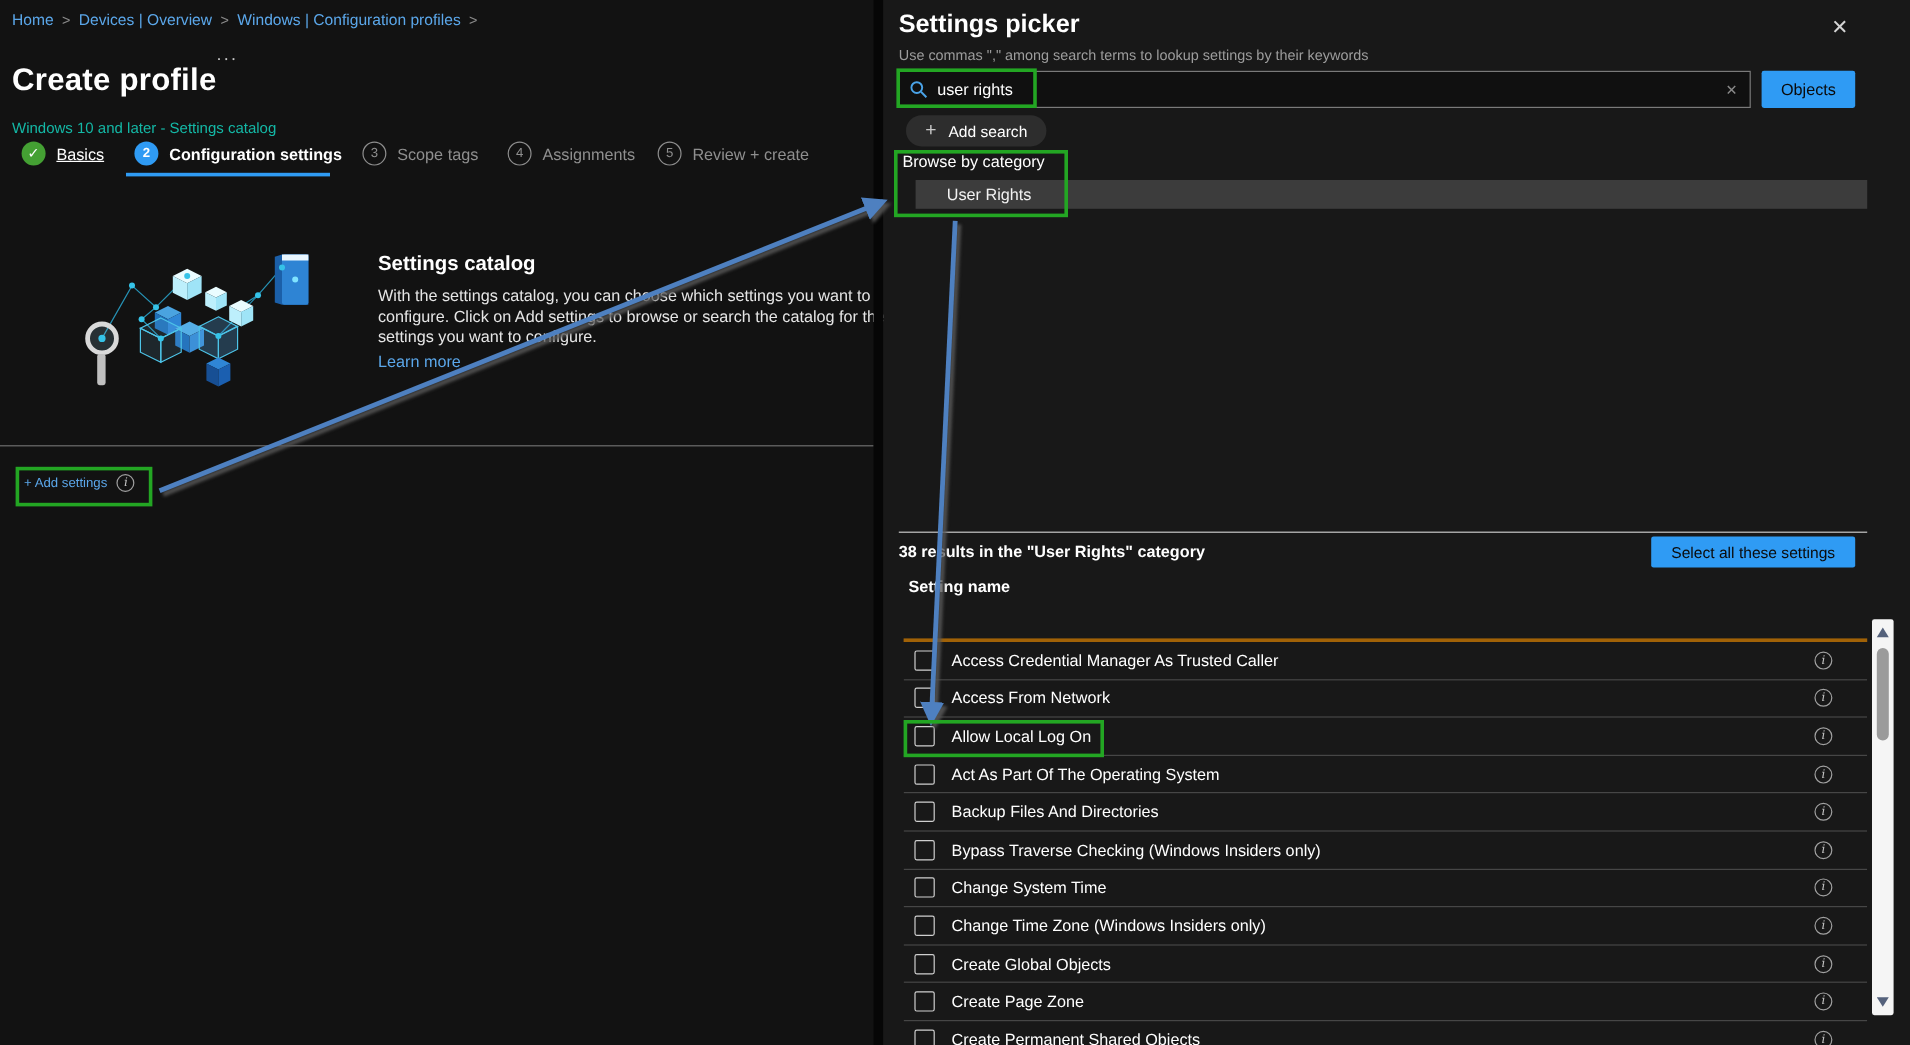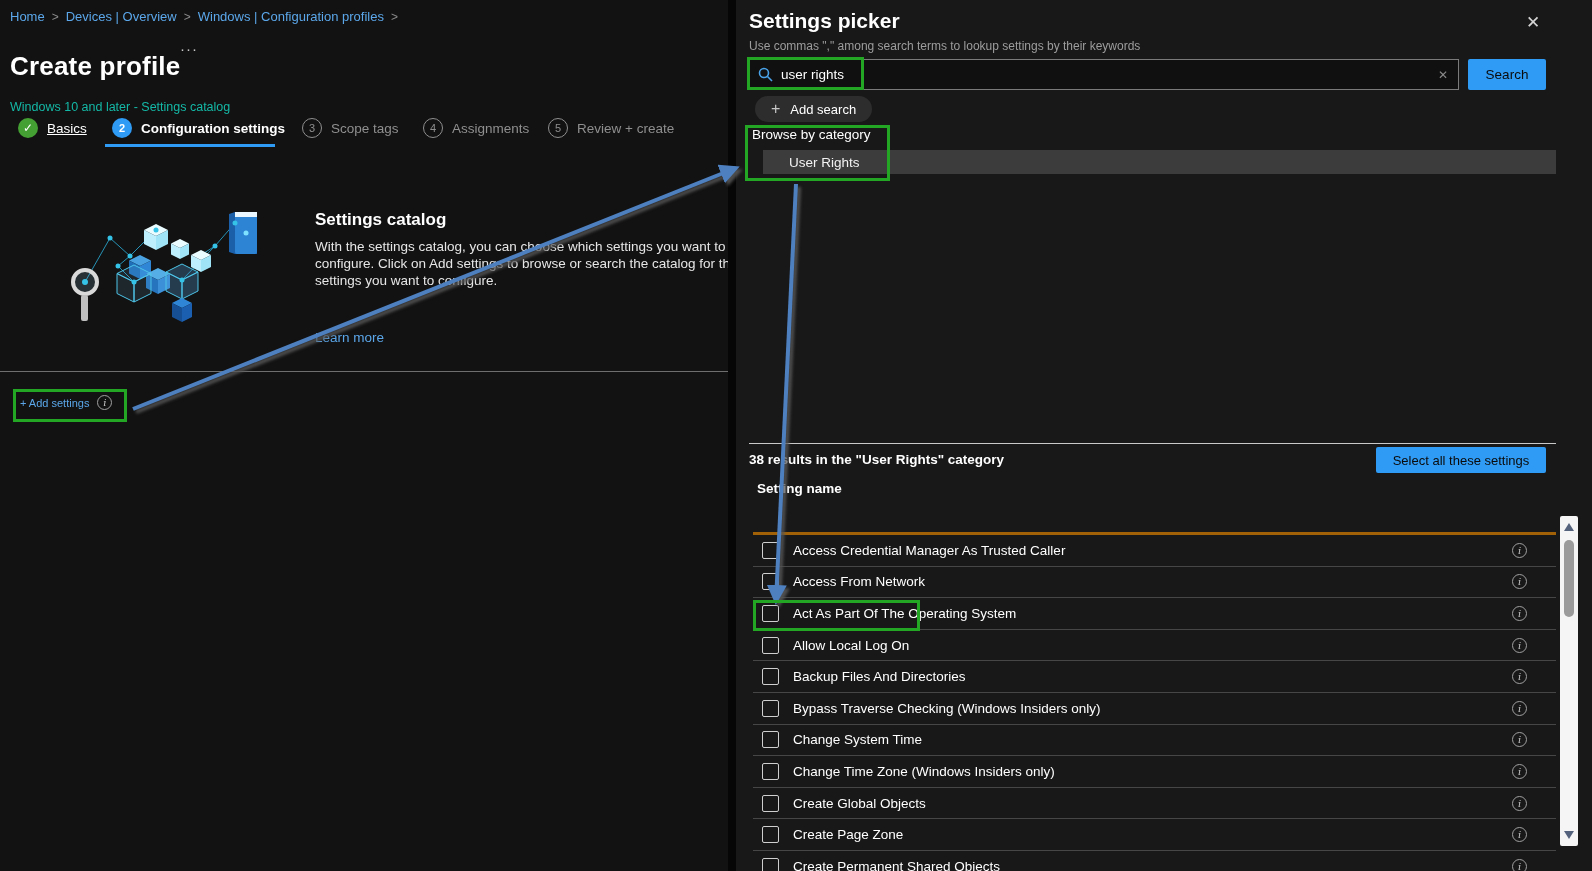--- a/index.html
+++ b/index.html
@@ -24,21 +24,21 @@
   .step-done .lbl{color:#ffffff;text-decoration:underline;}
   .step-active .circ{background:var(--accent);color:#fff;font-weight:bold;}
   .step-active .lbl{color:#ffffff;font-weight:bold;}
   .step-idle .circ{border:1px solid #8f8f8f;color:#8f8f8f;}
   .step-idle .lbl{color:#8f8f8f;}
   .tab-underline{position:absolute;left:105px;top:144px;width:170px;height:3px;background:var(--accent);}
 
   .illustration{position:absolute;left:30px;top:198px;}
   .intro-title{position:absolute;left:315px;top:210px;font-size:17px;font-weight:bold;color:#ffffff;}
   .intro-body{position:absolute;left:315px;top:238px;width:432px;font-size:13.5px;line-height:17px;color:#e6e6e6;}
-  .intro-link{position:absolute;left:315px;top:294px;font-size:13.5px;color:var(--link);text-decoration:none;cursor:pointer;margin-top:36px;}
+  .intro-link{position:absolute;left:315px;top:294px;font-size:13.5px;color:var(--link);text-decoration:none;cursor:pointer;}
 
   .left-divider{position:absolute;left:0;top:371px;width:728px;height:1px;background:#6e6e6e;}
   .add-settings{position:absolute;left:20px;top:395px;display:flex;align-items:center;gap:8px;font-size:11px;color:var(--link);cursor:pointer;}
 
   .info-i{width:15px;height:15px;border-radius:50%;border:1px solid #a0a0a0;color:#c4c4c4;display:inline-flex;align-items:center;justify-content:center;font-size:10px;font-family:"DejaVu Serif",serif;font-style:italic;flex:0 0 auto;}
   .info-i::after{content:"i";}
 
   
   .panel{position:absolute;left:736px;top:0;width:856px;height:871px;background:#181818;}
   .panel-title{position:absolute;left:13px;top:9px;font-size:21px;font-weight:bold;color:#ffffff;}
@@ -226,21 +226,21 @@
     <div class="panel-subtitle">Use commas "," among search terms to lookup settings by their keywords</div>
 
     <div class="search-box">
       <svg width="15" height="15" viewBox="0 0 15 15">
         <circle cx="6" cy="6" r="4.5" fill="none" stroke="#4aa3e8" stroke-width="1.6"></circle>
         <line x1="9.5" y1="9.5" x2="14" y2="14" stroke="#4aa3e8" stroke-width="1.6"></line>
       </svg>
       <input type="text" value="user rights" style="">
       <span class="search-clear">✕</span>
     </div>
-    <button class="search-btn">Search</button>
+    <button class="search-btn">Objects</button>
 
     <div class="add-filter">
       <span class="plus">+</span>
       <span>Add search</span>
     </div>
 
     <div class="browse-heading">Browse by category</div>
     <div class="category-row">
       <span class="cat-label">User Rights</span>
     </div>
@@ -259,27 +259,27 @@
         </div>
 
         <div class="setting-row">
           <span class="checkbox"></span>
           <span class="setting-label">Access From Network</span>
           <span class="info-i row-info"></span>
         </div>
 
         <div class="setting-row">
           <span class="checkbox"></span>
+          <span class="setting-label">Allow Local Log On</span>
+          <span class="info-i row-info"></span>
+        </div>
+
+        <div class="setting-row">
+          <span class="checkbox"></span>
           <span class="setting-label">Act As Part Of The Operating System</span>
-          <span class="info-i row-info"></span>
-        </div>
-
-        <div class="setting-row">
-          <span class="checkbox"></span>
-          <span class="setting-label">Allow Local Log On</span>
           <span class="info-i row-info"></span>
         </div>
 
         <div class="setting-row">
           <span class="checkbox"></span>
           <span class="setting-label">Backup Files And Directories</span>
           <span class="info-i row-info"></span>
         </div>
 
         <div class="setting-row">

